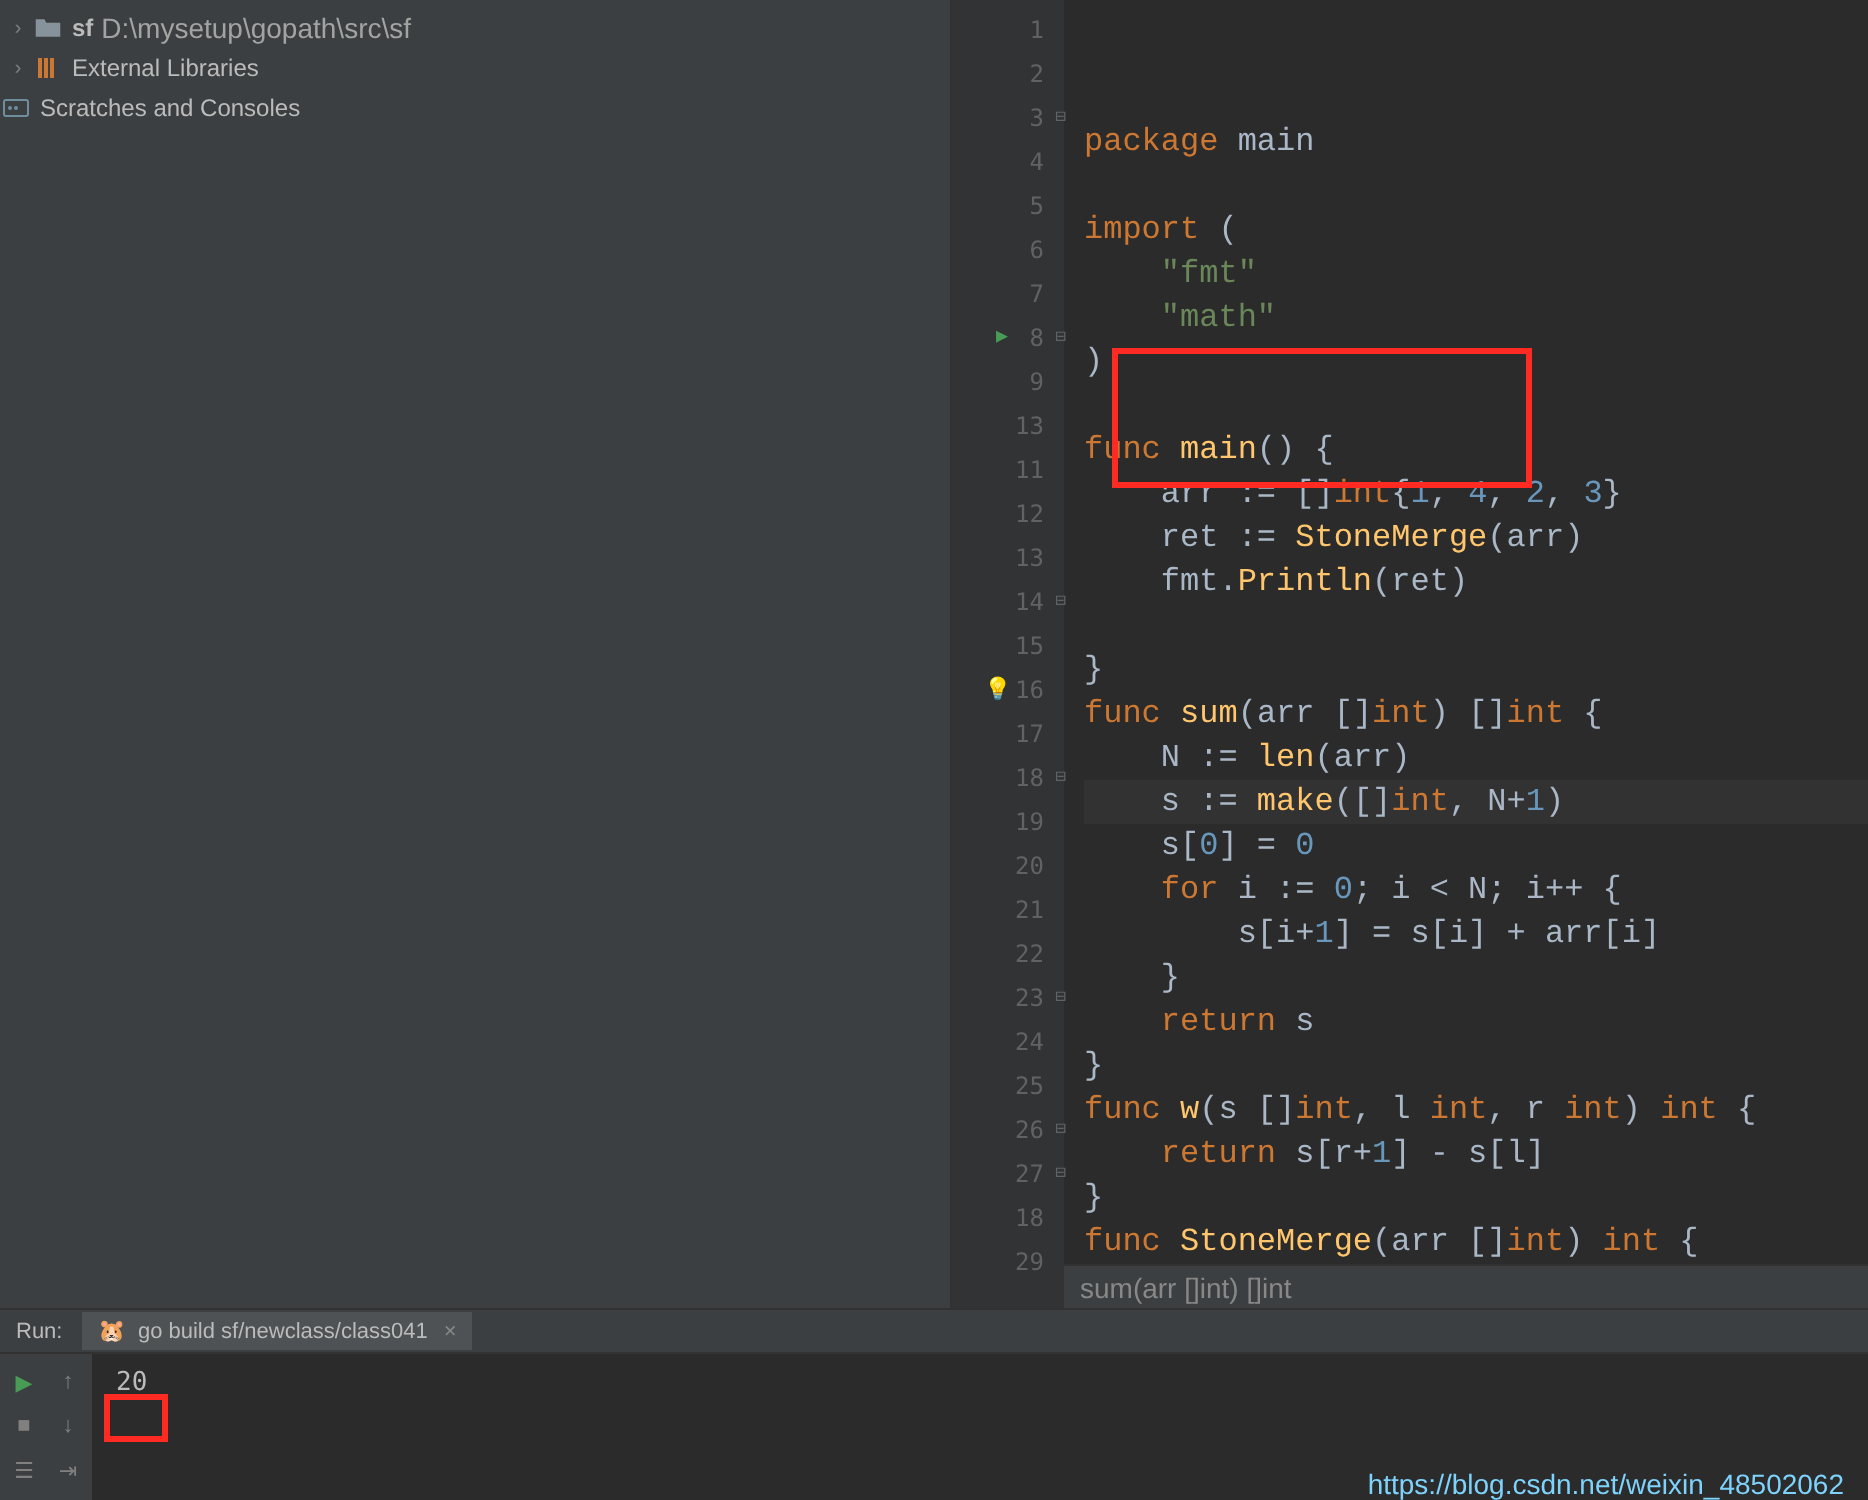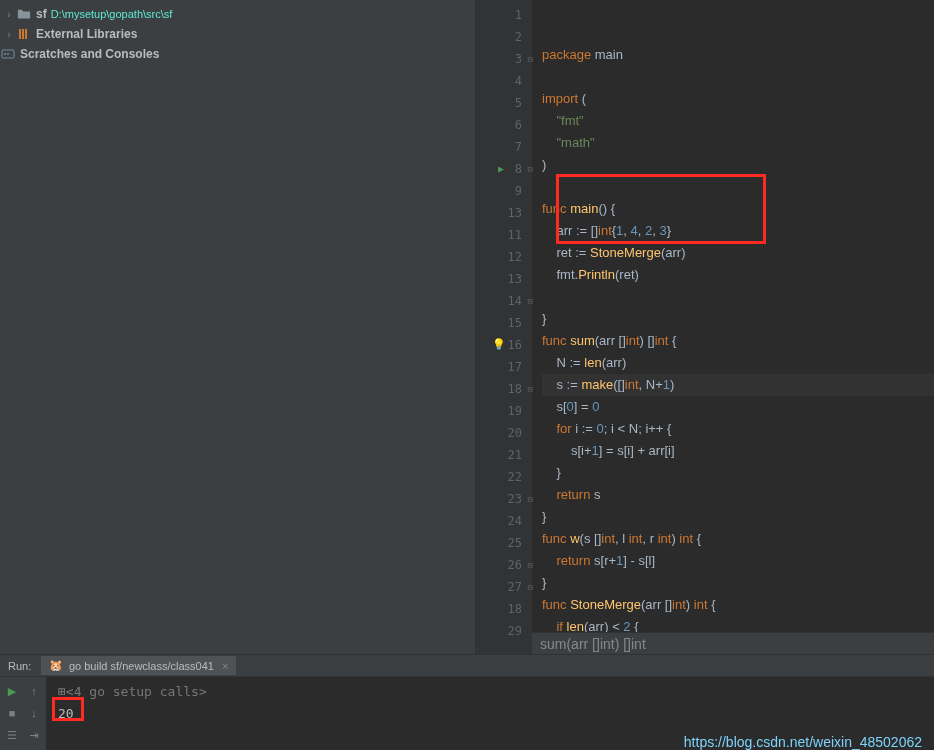--- a/index.html
+++ b/index.html
@@ -29,22 +29,22 @@
   width: 10px; height: 10px;
   display: inline-flex; align-items: center; justify-content: center;
   color: #808080; font-size: 10px; margin-right: 2px;
 }
 .tree-row .icon {
   width: 16px; height: 16px; margin-right: 4px;
   display: inline-flex; align-items: center; justify-content: center;
 }
 .folder-icon svg { width: 14px; height: 14px; }
 .lib-icon { color: #cc7832; font-size: 11px; }
-.tree-row .label { font-size: 12px; font-weight: bold; }
-.tree-row .path { color: #5eead4; margin-left: 4px; font-size: 11px; }
+.tree-row .label { font-size: 12px; }
+.tree-row .path { color: #a3a3a3; margin-left: 4px; font-size: 14px; }
 
 .editor {
   flex: 1;
   display: flex;
   background: #2b2b2b;
   position: relative;
 }
 .gutter {
   width: 56px;
   background: #313335;
@@ -74,23 +74,23 @@
   font-size: 11px;
 }
 .gutter .fold {
   position: absolute;
   right: -1px;
   color: #606366;
   font-size: 9px;
 }
 .code {
   flex: 1;
-  padding: 0 0 0 10px;
-  font-family: Liberation Sans, sans-serif;
-  font-size: 13px;
+  padding: 16px 0 0 10px;
+  font-family: Liberation Mono, monospace;
+  font-size: 16px;
   line-height: 22px;
   white-space: pre;
   position: relative;
 }
 .code .line { height: 22px; }
 .kw { color: #cc7832; }
 .str { color: #6a8759; }
 .num { color: #6897bb; }
 .fn { color: #ffc66d; }
 .id { color: #a9b7c6; }
@@ -267,21 +267,20 @@
       <div class="row2">
         <span class="tbtn">■</span>
         <span class="tbtn">↓</span>
       </div>
       <div class="row2">
         <span class="tbtn">☰</span>
         <span class="tbtn">⇥</span>
       </div>
     </div>
     <div class="console">
-      <div class="line muted"><span style="color:#777;">⊞</span><span>&lt;4 go setup calls&gt;</span></div>
       <div class="line"><span>20</span></div>
       <div class="line"></div>
       <div class="line"></div>
       <div class="red-box" style="top:20px;left:6px;width:32px;height:24px;"></div>
     </div>
   </div>
   <div class="watermark">https://blog.csdn.net/weixin_48502062</div>
 </div>
 
 </body></html>

